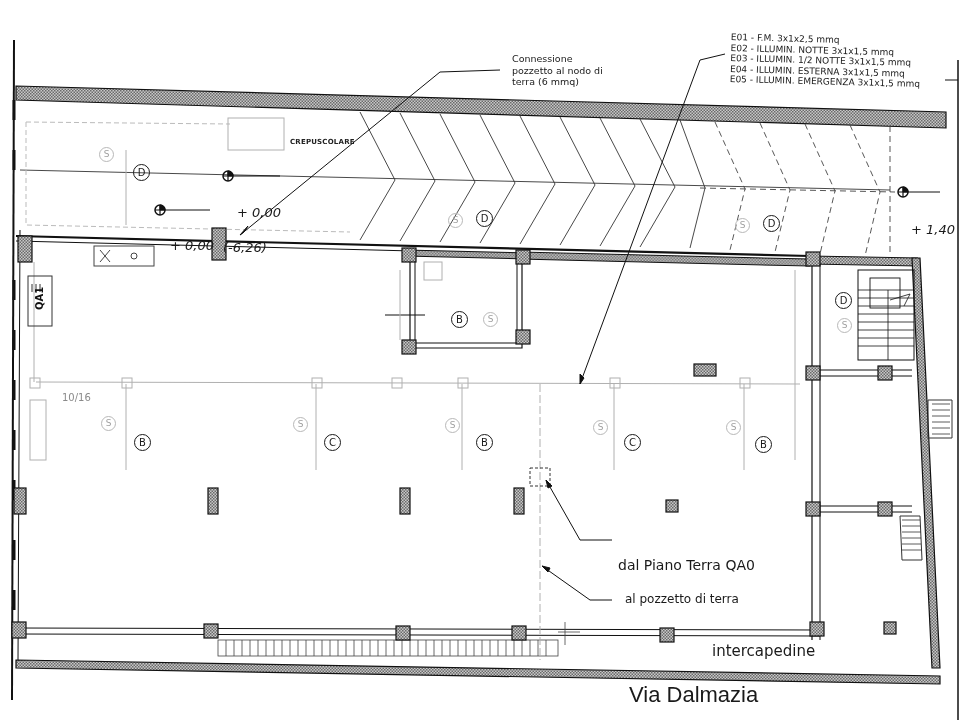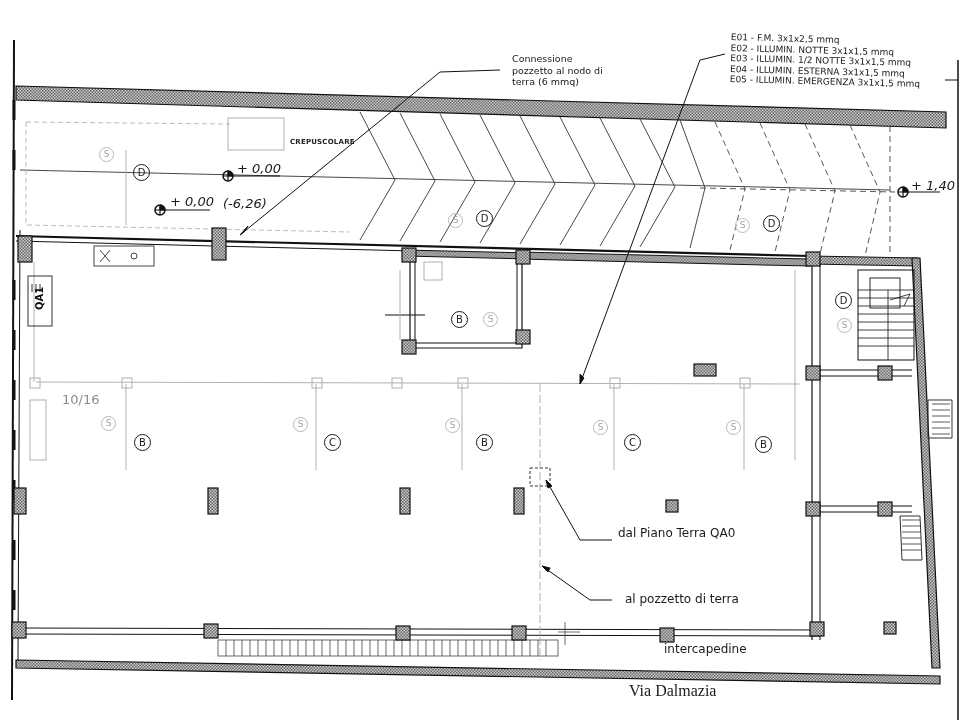--- a/index.html
+++ b/index.html
@@ -2,26 +2,26 @@
 <html><head>
 <meta charset="utf-8">
 <style>
   html, body { margin: 0; padding: 0; background: #ffffff; }
   body { width: 960px; height: 720px; overflow: hidden; position: relative; font-family: "DejaVu Sans", sans-serif; }
   #plan { position: absolute; left: 0; top: 0; width: 960px; height: 720px; }
   .lbl { position: absolute; color: #1a1a1a; font-family: "DejaVu Sans", sans-serif; white-space: nowrap; }
   .legend { position: absolute; left: 731px; top: 32px; font-size: 9px; line-height: 10.5px; color: #1a1a1a; transform: rotate(1.5deg); transform-origin: left top; }
   .legend div { white-space: nowrap; }
   .callout { font-size: 9.5px; line-height: 11.5px; }
-  .elev { font-family: "DejaVu Sans", sans-serif; font-style: italic; font-size: 13px; color: #1a1a1a; position: absolute; white-space: nowrap; }
+  .elev { font-family: "DejaVu Sans", sans-serif; font-style: italic; font-size: 13px; color: #1a1a1a; position: absolute; white-space: nowrap; margin-top: 44px; }
   .tag { position: absolute; width: 15px; height: 15px; border: 1.4px solid #1a1a1a; border-radius: 50%; font-size: 10px; line-height: 15px; text-align: center; color: #1a1a1a; font-family: "DejaVu Sans", sans-serif; box-sizing: content-box; }
   .stag { position: absolute; width: 13px; height: 13px; border: 1px solid #b8b8b8; border-radius: 50%; font-size: 9px; line-height: 13px; text-align: center; color: #a0a0a0; font-family: "DejaVu Sans", sans-serif; }
   .small { font-size: 7px; color: #222; position: absolute; font-weight: bold; letter-spacing: 0.2px; }
   .qa { position: absolute; font-size: 10px; font-weight: bold; color: #111; transform: rotate(-90deg); transform-origin: center; }
-  .faint { position: absolute; font-size: 13px; color: #8a8a8a; }
+  .faint { position: absolute; font-size: 10px; color: #8a8a8a; }
 </style>
 </head>
 <body>
 
 <svg id="plan" viewBox="0 0 960 720" xmlns="http://www.w3.org/2000/svg">
   <defs>
     <pattern id="hatch" width="3" height="3" patternUnits="userSpaceOnUse">
       <rect width="3" height="3" fill="#c8c8c8"></rect>
       <rect width="1.5" height="1.5" fill="#6a6a6a"></rect>
       <rect x="1.5" y="1.5" width="1.5" height="1.5" fill="#6a6a6a"></rect>
@@ -216,21 +216,21 @@
   <div>E03 - ILLUMIN. 1/2 NOTTE 3x1x1,5 mmq</div>
   <div>E04 - ILLUMIN. ESTERNA 3x1x1,5 mmq</div>
   <div>E05 - ILLUMIN. EMERGENZA 3x1x1,5 mmq</div>
 </div>
 
 <div class="lbl callout" style="left:512px; top:53px;">
   <div>Connessione</div>
   <div>pozzetto al nodo di</div>
   <div>terra (6 mmq)</div>
 </div>
-<div class="lbl callout" style="left:618px; top:528px; font-size:12px;">dal Piano Terra QA0</div>
+<div class="lbl callout" style="left:618px; top:560px; font-size:14px;">dal Piano Terra QA0</div>
 <div class="lbl callout" style="left:625px; top:594px; font-size:12px;">al pozzetto di terra</div>
 
 <div class="elev" style="left:237px; top:161px;">+ 0,00</div>
 <div class="elev" style="left:170px; top:194px;">+ 0,00</div>
 <div class="elev" style="left:223px; top:196px;">(-6,26)</div>
 <div class="elev" style="left:911px; top:178px;">+ 1,40</div>
 
 <div class="small" style="left:290px; top:138px;">CREPUSCOLARE</div>
 <div class="qa" style="left:28px; top:293px;">QA1</div>
 <div class="faint" style="left:62px; top:392px;">10/16</div>
@@ -250,14 +250,14 @@
 <div class="stag" style="left:448px; top:213px;">S</div>
 <div class="stag" style="left:735px; top:218px;">S</div>
 <div class="stag" style="left:483px; top:312px;">S</div>
 <div class="stag" style="left:837px; top:318px;">S</div>
 <div class="stag" style="left:101px; top:416px;">S</div>
 <div class="stag" style="left:293px; top:417px;">S</div>
 <div class="stag" style="left:445px; top:418px;">S</div>
 <div class="stag" style="left:593px; top:420px;">S</div>
 <div class="stag" style="left:726px; top:420px;">S</div>
 
-<div class="lbl" style="left:664px; top:642px; font-size:12px;">intercapedine</div>
-<div class="lbl" style="left:629px; top:682px; font-size:16px; font-family:Liberation Serif, serif;">Via Dalmazia</div>
+<div class="lbl" style="left:712px; top:642px; font-size:15px;">intercapedine</div>
+<div class="lbl" style="left:629px; top:682px; font-size:22px; font-family:Liberation Sans, sans-serif;">Via Dalmazia</div>
 
 </body></html>

